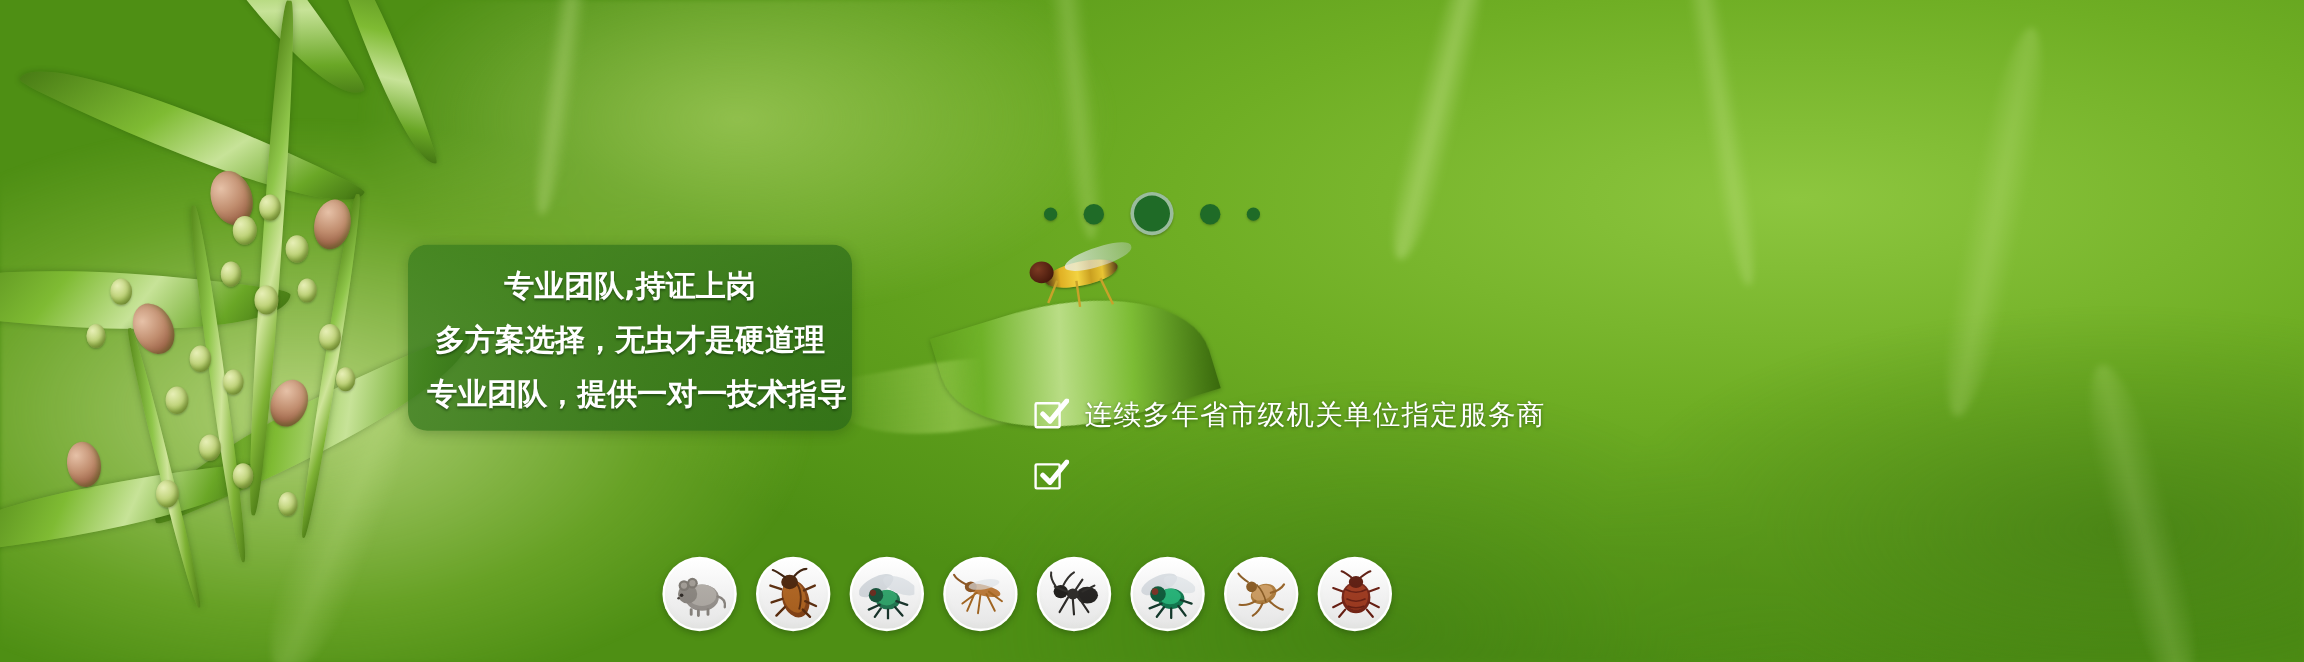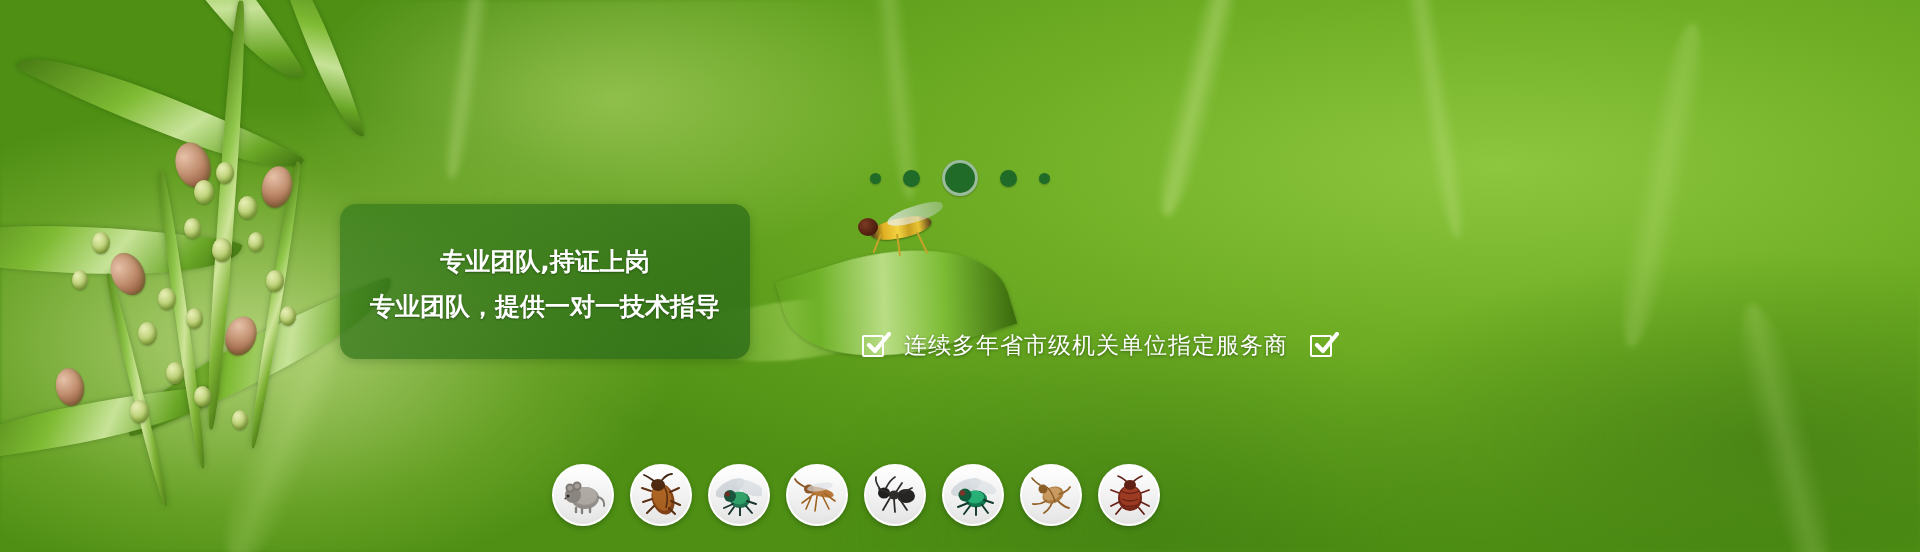--- a/index.html
+++ b/index.html
@@ -103,38 +103,38 @@
     -webkit-background-clip:text;background-clip:text;color:transparent;
   }
   
   .dots{position:absolute;left:0;right:0;top:160px;display:flex;justify-content:center;align-items:center;gap:22px;}
   .dot{border-radius:50%;background:#1f6b27;box-shadow:0 1px 2px rgba(0,0,0,.25);}
   .dot.s{width:11px;height:11px;}
   .dot.m{width:17px;height:17px;}
   .dot.l{width:30px;height:30px;border:3px solid rgba(255,255,255,.55);}
   
   .panel{
-    position:absolute;left:340px;top:204px;width:410px;height:155px;
+    position:absolute;left:340px;top:204px;width:370px;height:155px;
     background:linear-gradient(135deg,rgba(56,124,30,.72),rgba(44,106,24,.80));
     border-radius:16px;
     box-shadow:0 2px 10px rgba(20,50,8,.25);
     display:flex;flex-direction:column;justify-content:center;
     padding:4px 16px;box-sizing:border-box;
   }
   .panel-line{
     color:#ffffff;text-align:center;font-weight:bold;
     font-family:"DejaVu Sans","Liberation Sans",sans-serif;
     text-shadow:0 1px 2px rgba(10,40,5,.5);
     white-space:nowrap;
   }
   .panel-line.l1{font-size:25px;margin:4px 0 12px;}
   .panel-line.l2{font-size:25px;margin:0 0 12px;}
   .panel-line.l3{font-size:25px;margin:0;}
   
-  .bullets{position:absolute;left:862px;top:330px;display:flex;gap:22px;}
+  .bullets{position:absolute;left:862px;top:330px;display:flex;flex-direction:column;gap:22px;}
   .bullet{display:flex;align-items:center;gap:14px;}
   .chk{width:28px;height:28px;position:relative;flex:none;}
   .chk .box{
     position:absolute;left:0;top:3px;width:22px;height:22px;
     border:2px solid #ffffff;box-sizing:border-box;border-radius:2px;
   }
   .chk .tick{
     position:absolute;left:3px;top:0px;width:26px;height:26px;
   }
   .bullet-text{
@@ -230,20 +230,21 @@
   <div class="dots">
     <span class="dot s"></span>
     <span class="dot m"></span>
     <span class="dot l"></span>
     <span class="dot m"></span>
     <span class="dot s"></span>
   </div>
 
   <div class="panel">
     <div class="panel-line l1">专业团队,持证上岗</div>
+    <div class="panel-line l2">多方案选择，无虫才是硬道理</div>
     <div class="panel-line l3">专业团队，提供一对一技术指导</div>
   </div>
 
   <div class="bullets">
 
     <div class="bullet">
       <span class="chk">
         <span class="box"></span>
         <svg class="tick" viewBox="0 0 26 26" aria-hidden="true">
           <path d="M4 13 L10 19 L24 2" fill="none" stroke="#ffffff" stroke-width="4.2" stroke-linecap="round" stroke-linejoin="round"></path>

